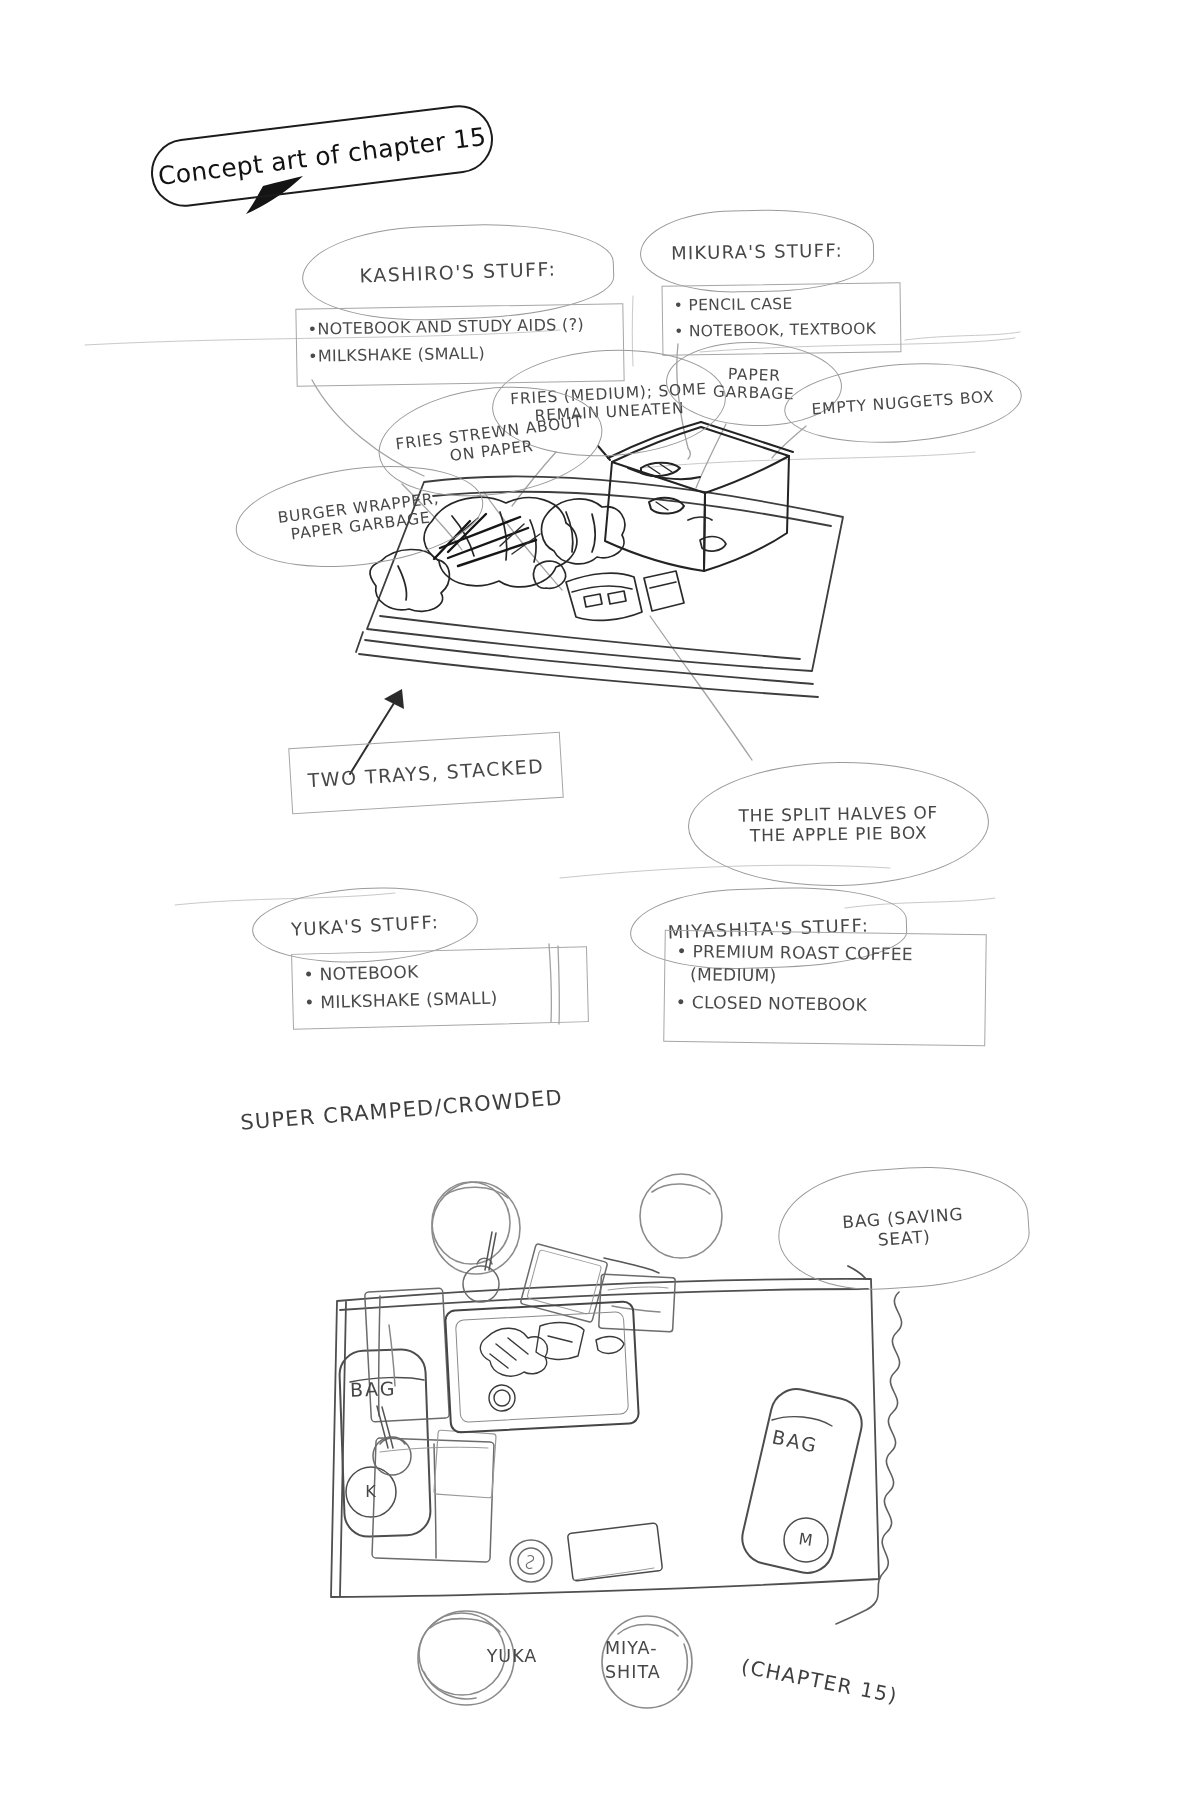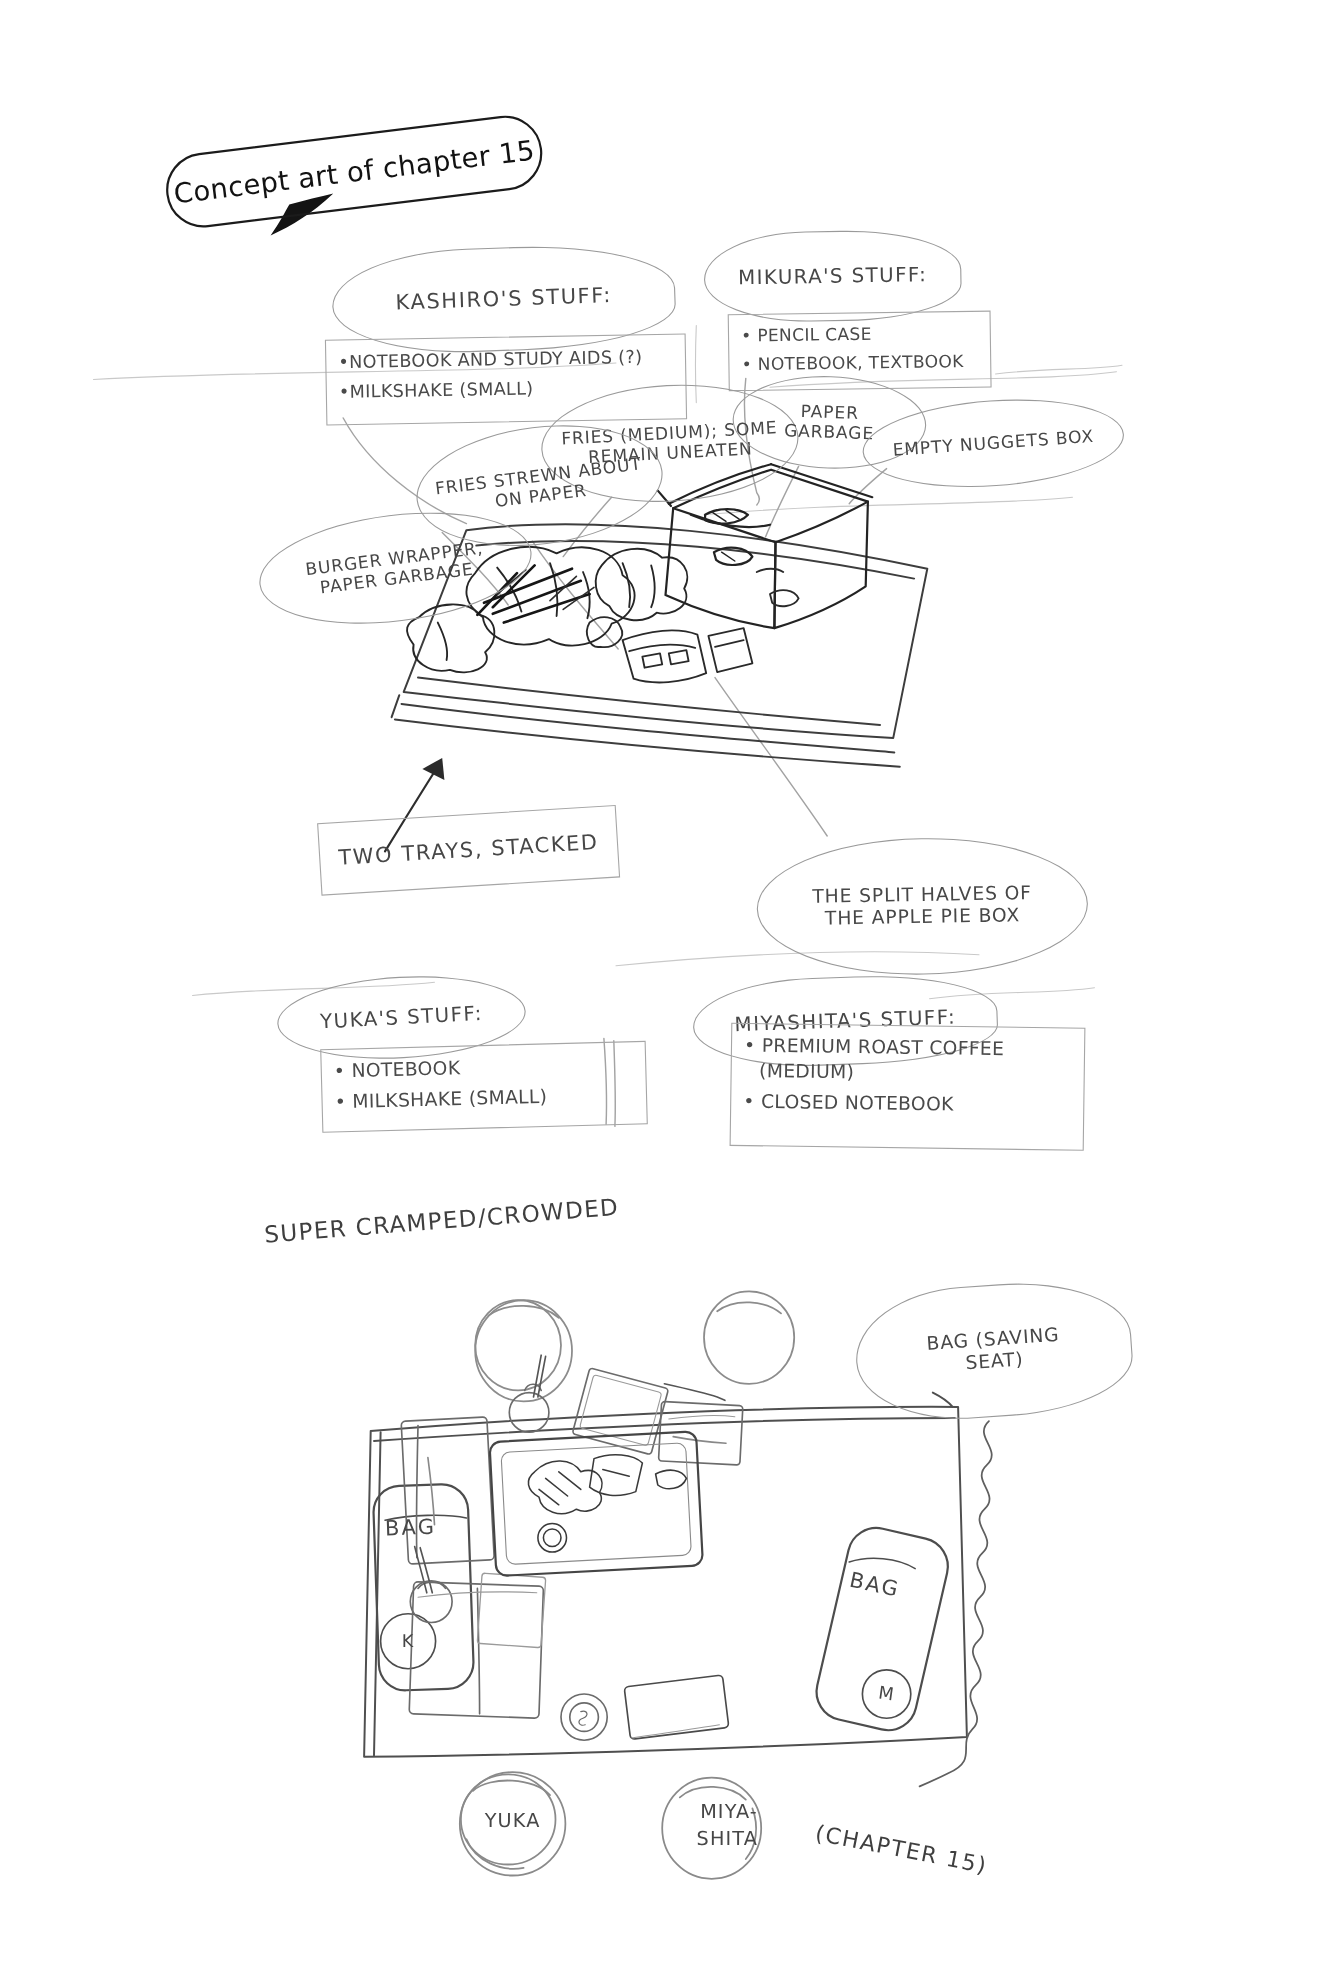--- a/index.html
+++ b/index.html
@@ -268,18 +268,18 @@
   <div class="bubble blob" style="left:778px;top:1168px;width:165px;height:118px;padding:0 42px;font-size:17px;letter-spacing:0.8px;transform:rotate(-4deg);">
     <span>BAG (SAVING SEAT)</span>
   </div>
 
   <div class="lbl" style="left:350px;top:1376px;font-size:19px;letter-spacing:2px;transform:rotate(-2deg);">BAG</div>
   <div class="lbl center-flex" style="left:357px;top:1478px;width:28px;height:28px;font-size:16px;">K</div>
 
   <div class="lbl" style="left:772px;top:1428px;font-size:19px;letter-spacing:2px;transform:rotate(12deg);">BAG</div>
   <div class="lbl center-flex" style="left:792px;top:1526px;width:28px;height:28px;font-size:16px;transform:rotate(8deg);">M</div>
 
-  <div class="lbl center-flex" style="left:421px;top:1644px;width:90px;font-size:17.5px;letter-spacing:1px;">YUKA</div>
-  <div class="lbl center-flex" style="left:605px;top:1636px;width:84px;font-size:17.5px;letter-spacing:1px;text-align:right;">MIYA-SHITA</div>
+  <div class="lbl center-flex" style="left:421px;top:1644px;width:90px;font-size:17.5px;letter-spacing:1px;padding-left:46px;">YUKA</div>
+  <div class="lbl center-flex" style="left:605px;top:1636px;width:84px;font-size:17.5px;letter-spacing:1px;text-align:left;">MIYA-SHITA</div>
 
   <div class="lbl" style="left:740px;top:1668px;font-size:20px;letter-spacing:1.5px;color:#3f3f3f;transform:rotate(11deg);">(CHAPTER 15)</div>
 
 </div>
 
 </body></html>

